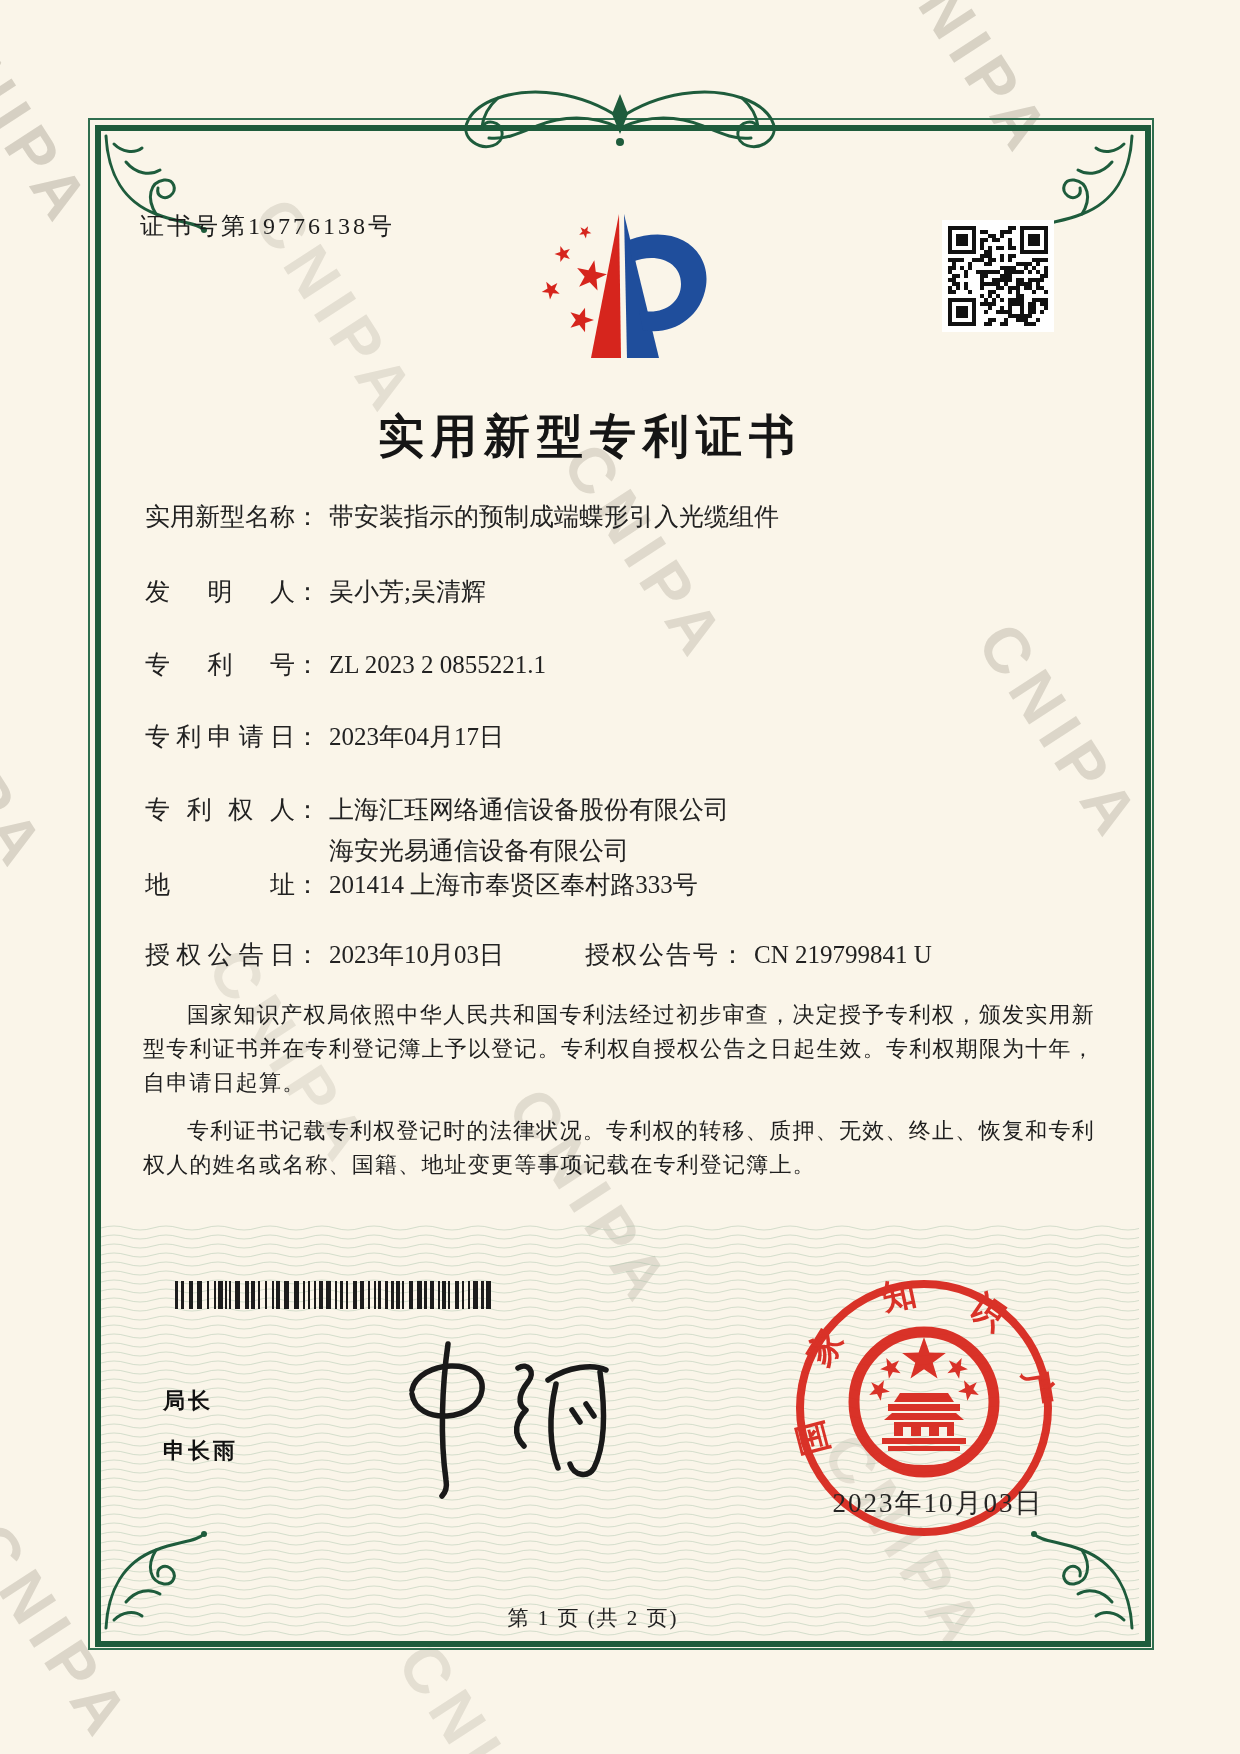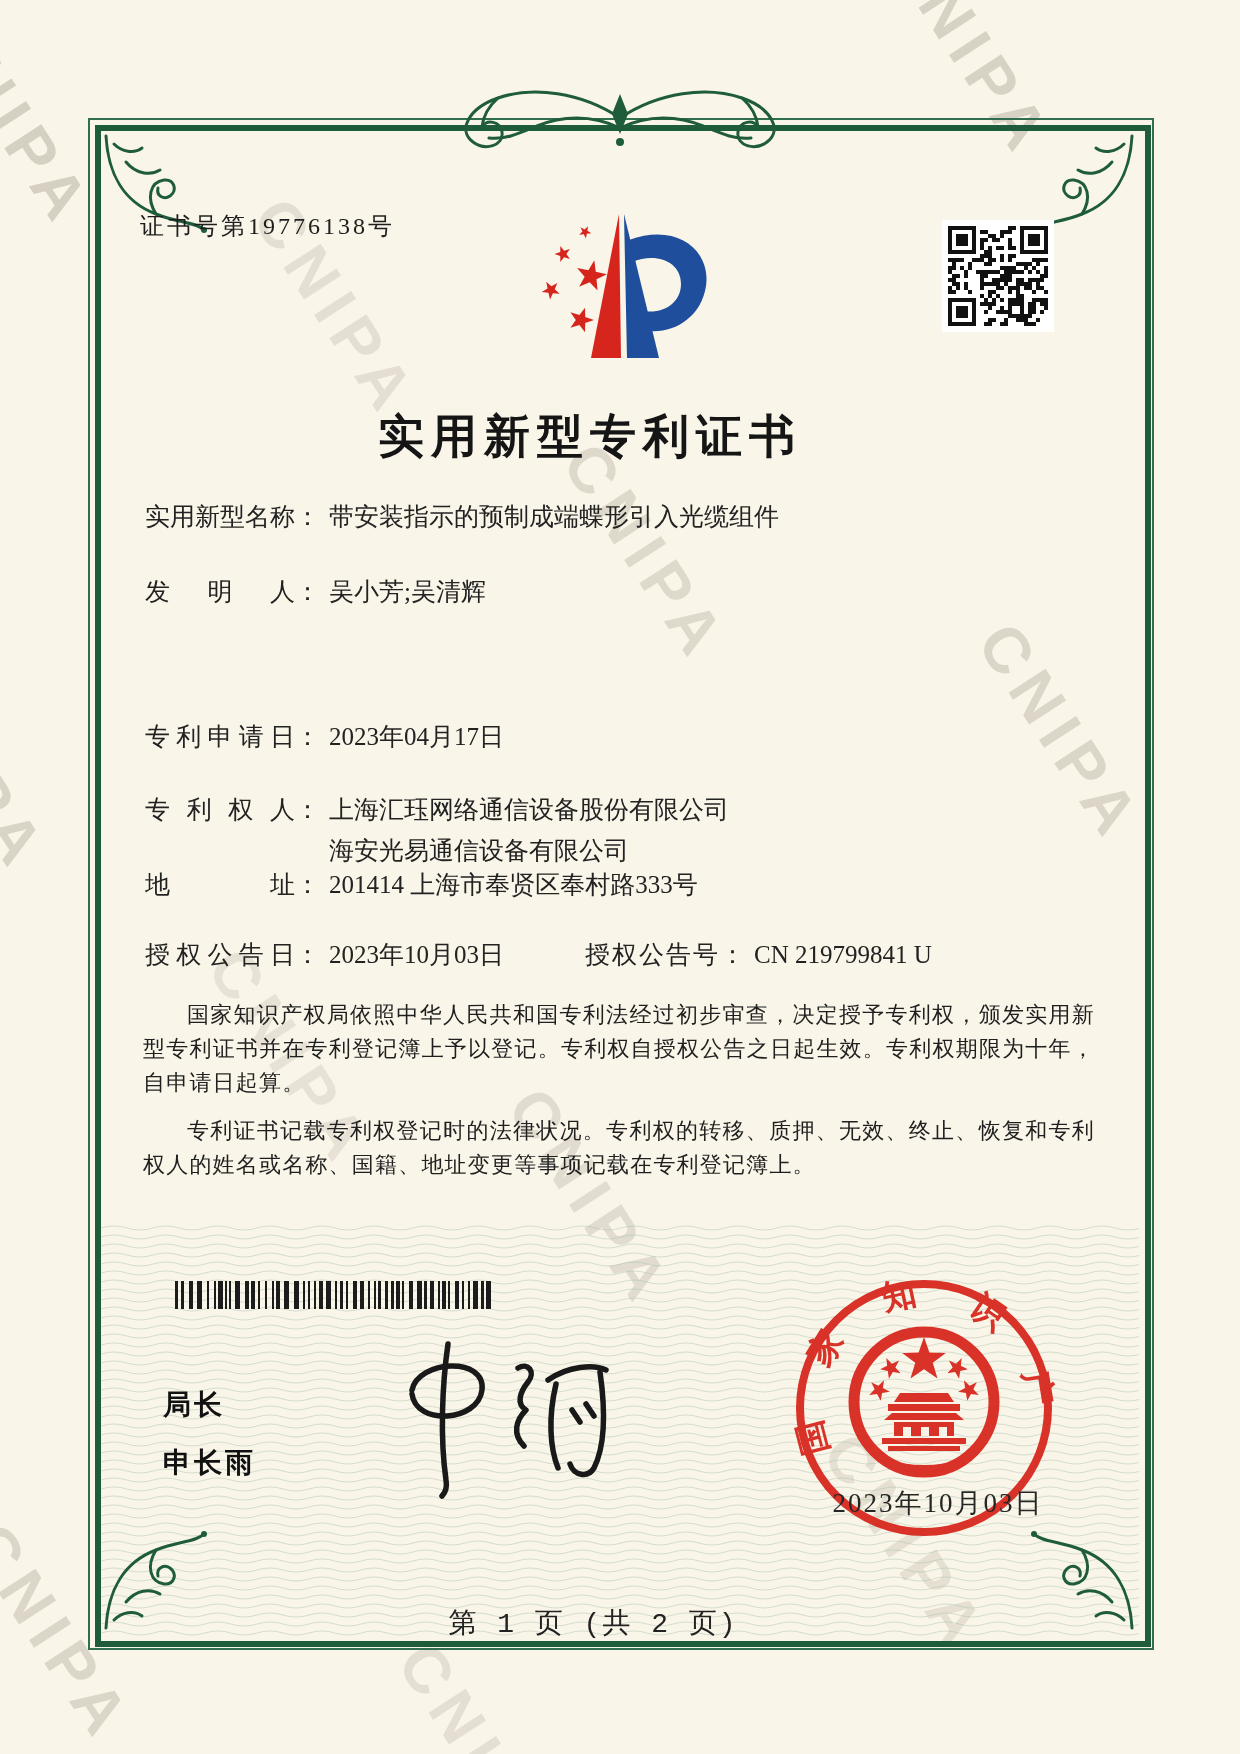--- a/index.html
+++ b/index.html
@@ -38,28 +38,28 @@
   .pair2 .lbl2{letter-spacing:2px;font-family:Liberation Serif, serif;}
 
   .paras{position:absolute;left:143px;top:998px;width:952px;font-size:22px;
          line-height:34px;text-align:justify;letter-spacing:1.2px;color:#1f1f1f;}
   .paras p{margin:0 0 14px 0;text-indent:2em;}
 
   #barcode-svg{position:absolute;left:175px;top:1281px;}
 
   .sig-labels{position:absolute;left:163px;top:1386px;
               font-family:"Liberation Sans","DejaVu Sans",sans-serif;
-              font-weight:700;font-size:28px;color:#111;}
+              font-weight:700;font-size:22px;color:#111;}
   .sig-labels div{margin-bottom:20px;letter-spacing:3px;}
   .signature{position:absolute;left:300px;top:1326px;}
 
   .seal{position:absolute;left:788px;top:1272px;opacity:.95;}
 
   .pageinfo{position:absolute;left:88px;top:1604px;width:1010px;text-align:center;
-            font-size:28px;letter-spacing:2px;color:#222;font-family:Liberation Mono, monospace;}
+            font-size:21px;letter-spacing:2px;color:#222;}
   .note-strip{position:absolute;left:450px;top:1666px;width:324px;height:52px;
               background:#fffdf4;display:flex;align-items:center;justify-content:center;}
   .note-strip span{font-size:27px;letter-spacing:6px;color:#1e1e1e;}
 </style>
 </head>
 <body>
 
 <div class="page">
 
   <div id="wm-layer">
@@ -406,20 +406,23 @@
     </svg>
 
   <div class="title">实用新型专利证书</div>
 
   <div class="row" style="top:500px">
     <span class="lbl">实用新型名称</span><span class="colon">：</span><span class="val">带安装指示的预制成端蝶形引入光缆组件</span>
   </div>
   <div class="row" style="top:575px">
     <span class="lbl">发明人</span><span class="colon">：</span><span class="val">吴小芳;吴清辉</span>
   </div>
+  <div class="row" style="top:648px">
+    <span class="lbl">专利号</span><span class="colon">：</span><span class="val">ZL 2023 2 0855221.1</span>
+  </div>
   <div class="row" style="top:720px">
     <span class="lbl">专利申请日</span><span class="colon">：</span><span class="val">2023年04月17日</span>
   </div>
   <div class="row" style="top:793px">
     <span class="lbl">专利权人</span><span class="colon">：</span><span class="val">上海汇珏网络通信设备股份有限公司</span>
     <div class="val2">海安光易通信设备有限公司</div>
   </div>
   <div class="row" style="top:868px">
     <span class="lbl">地址</span><span class="colon">：</span><span class="val">201414 上海市奉贤区奉村路333号</span>
   </div>

